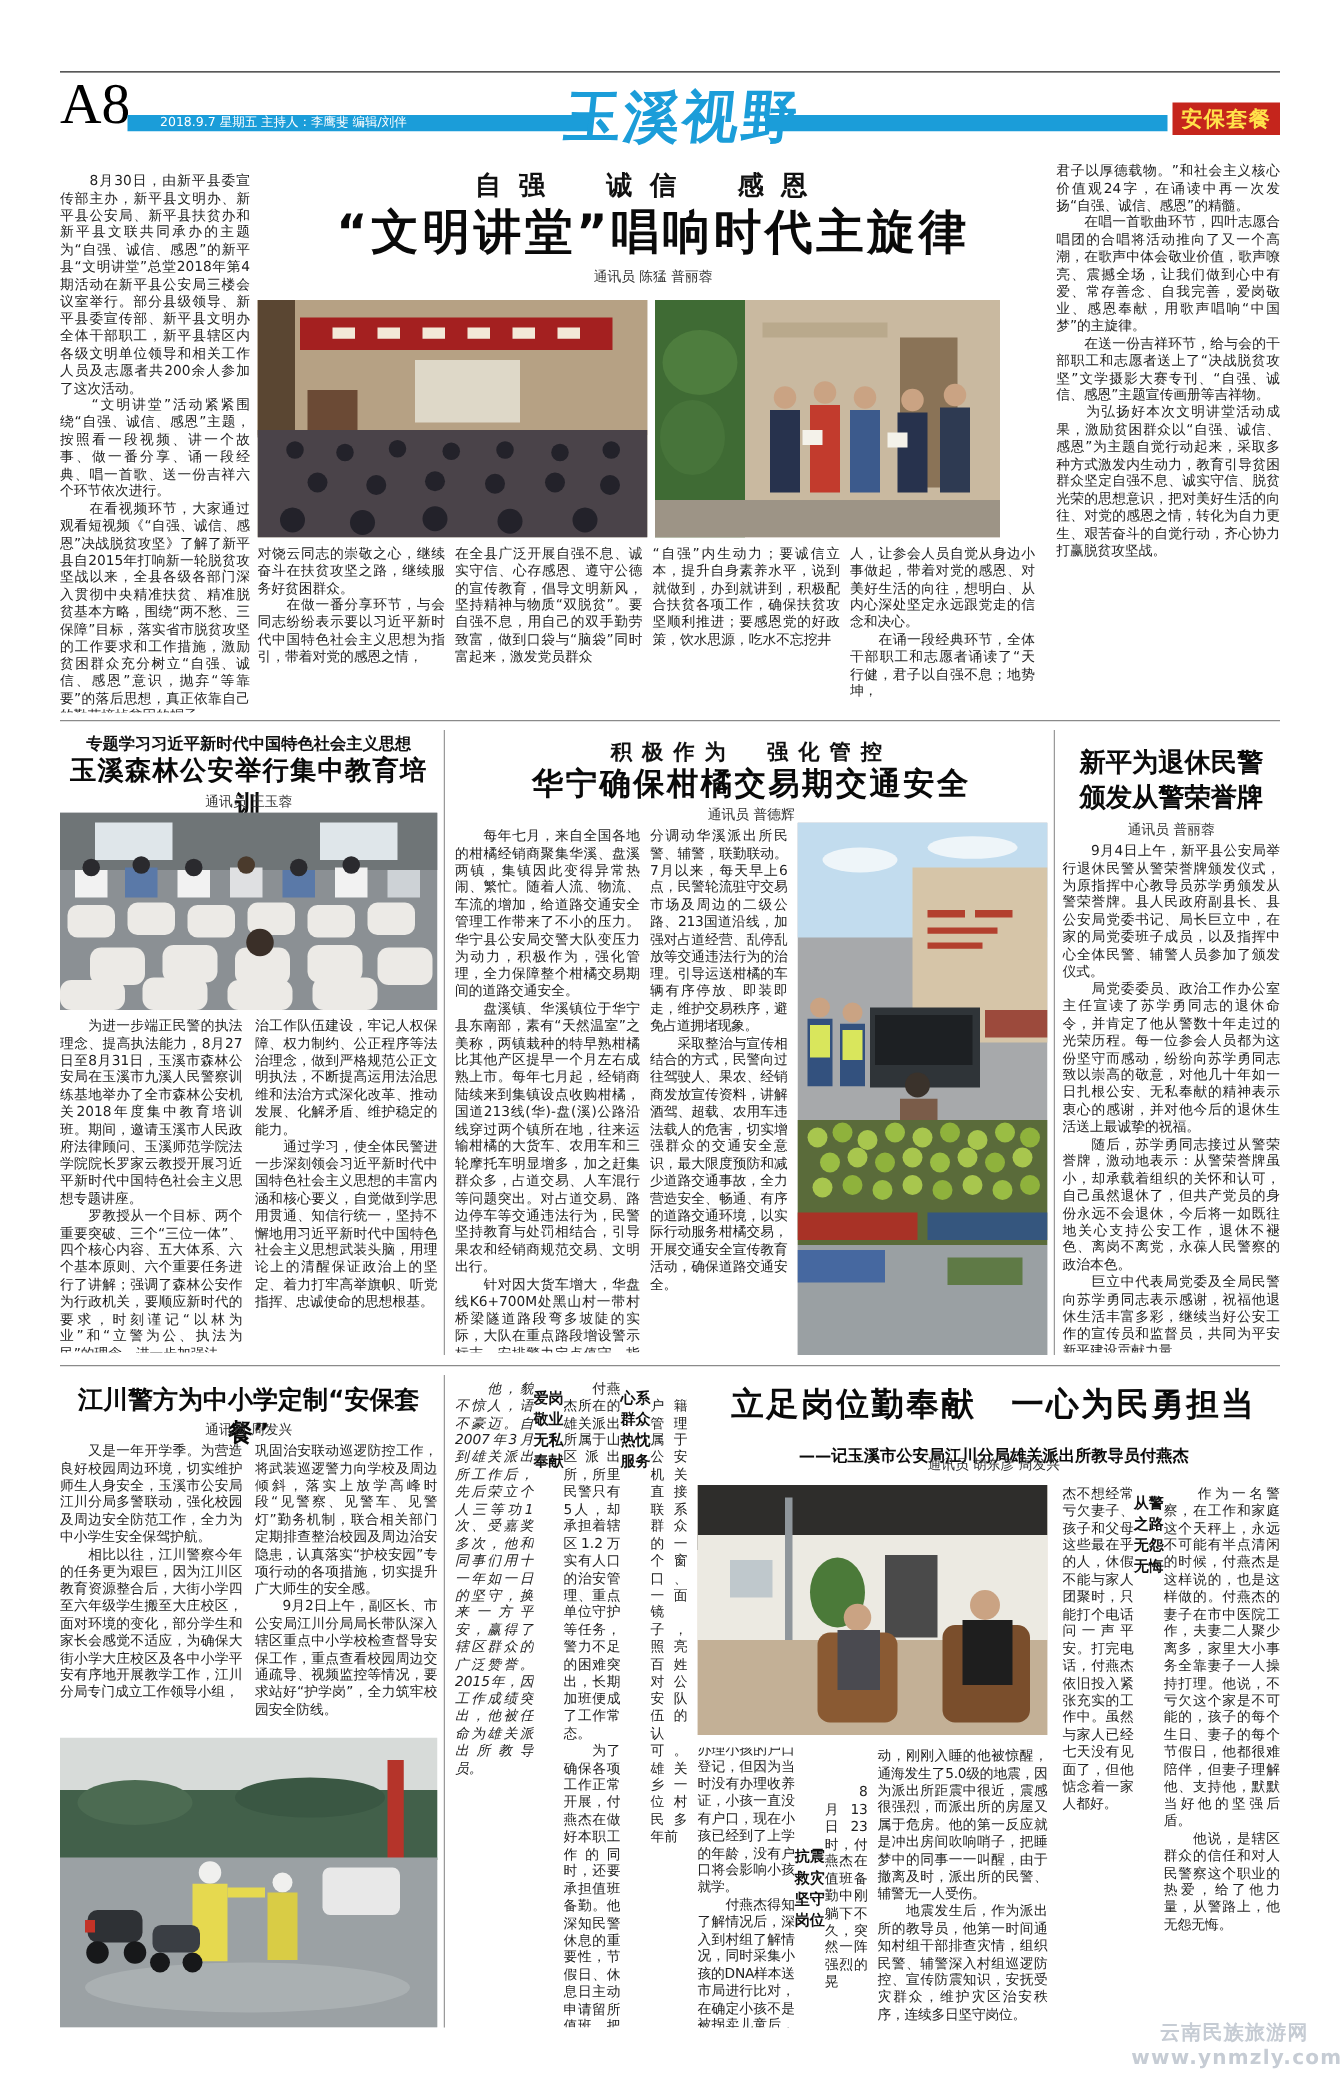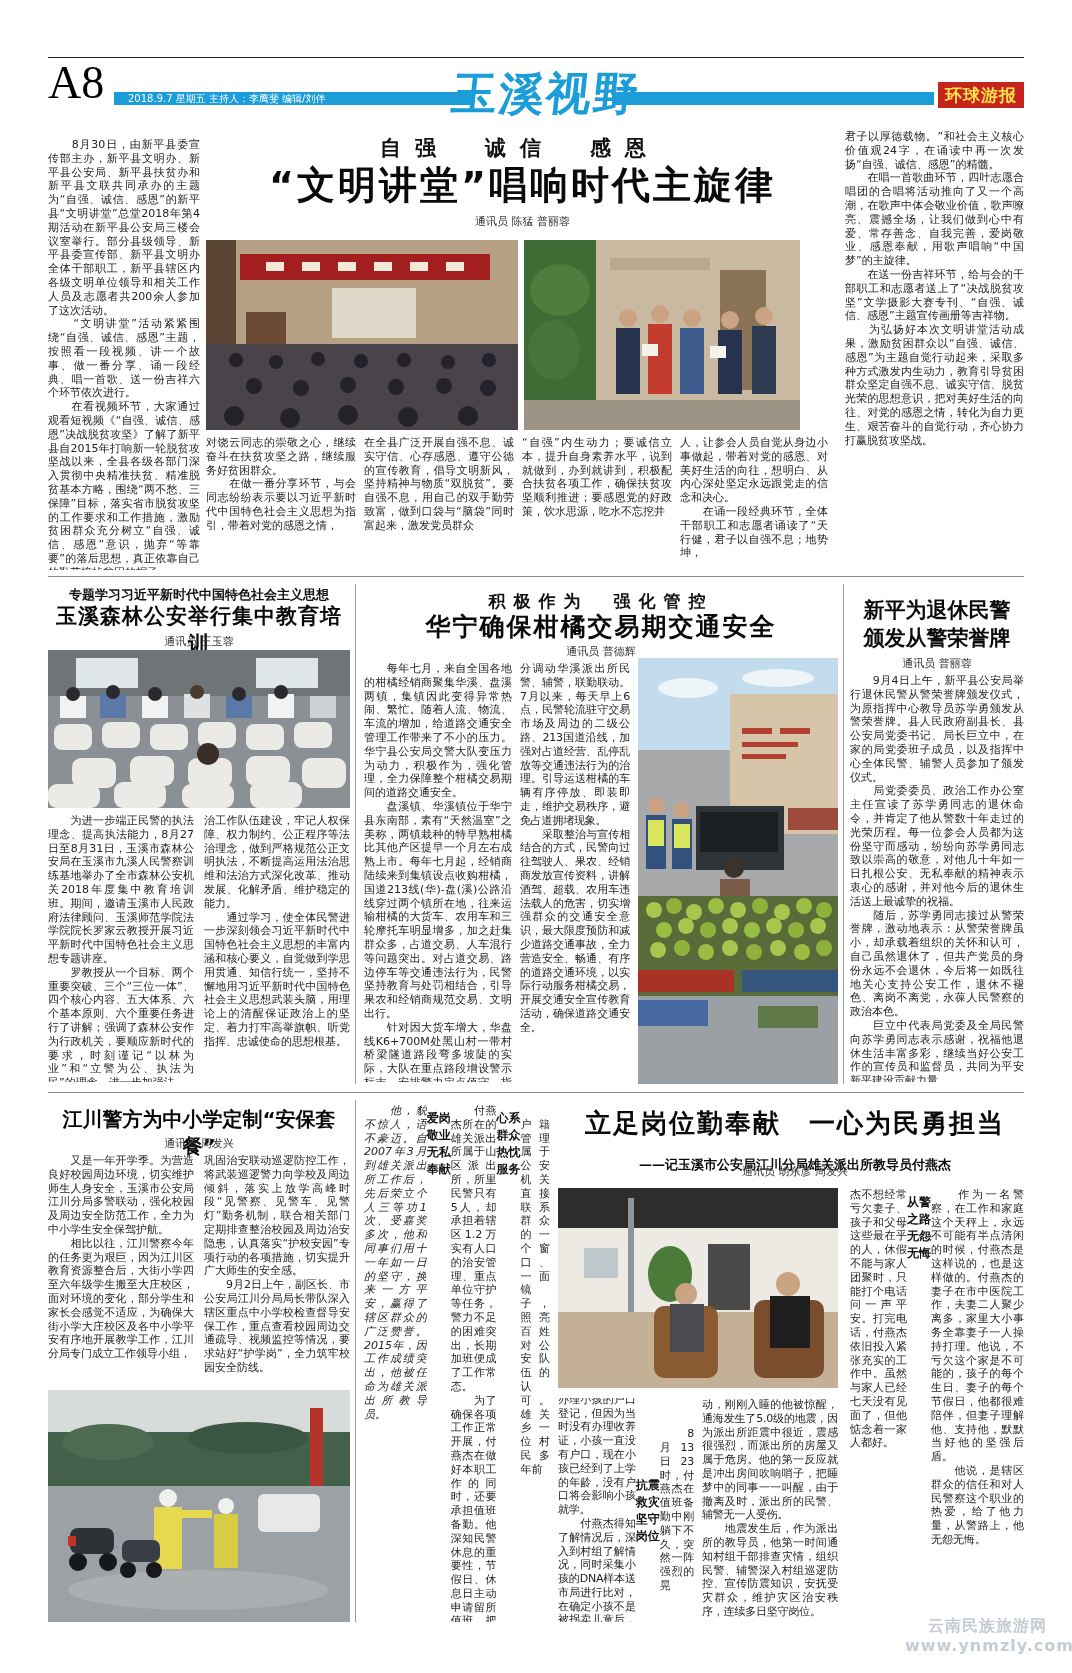--- a/index.html
+++ b/index.html
@@ -10,40 +10,40 @@
   .vline{background:#9a9a9a;width:1px;}
   .body-text{font-size:11px;line-height:13.8px;text-align:justify;white-space:pre-line;
              overflow:hidden;color:#222;}
   .narrow{letter-spacing:-0.2px;}
   .byline{font-size:11px;color:#333;text-align:center;}
   .kicker{font-weight:bold;text-align:center;color:#111;}
   .headline{font-weight:bold;text-align:center;color:#0a0a0a;white-space:pre-line;}
   .subhead{font-weight:bold;text-align:center;font-size:12px;margin:6px 0 4px 0;color:#111;}
   .pagenum{font-family:"Liberation Serif","DejaVu Serif",serif;font-size:46px;color:#000;}
   .bluebar{background:#1b9dd9;height:13px;}
-  .bar-meta{font-size:10px;color:#ffffff;line-height:13px;padding-left:14px;white-space:nowrap;overflow:hidden;margin-left:12px;}
+  .bar-meta{font-size:10px;color:#ffffff;line-height:13px;padding-left:26px;white-space:nowrap;overflow:hidden;}
   .masthead{font-size:45px;font-weight:bold;color:#1b9dd9;transform:skewX(-6deg);letter-spacing:2px;}
   .cornerbox{background:#c5251c;color:#ffe24a;font-weight:bold;font-size:17px;
              display:flex;align-items:center;justify-content:center;letter-spacing:1px;}
   .intro-italic{font-style:italic;}
   .watermark{color:#c6ccd4;font-weight:bold;text-align:center;line-height:20px;font-size:16px;letter-spacing:1px;}
   .colblock{display:flex;flex-direction:row;}
   svg{display:block;}
 </style>
 </head>
 <body>
 
 <div class="page">
 
   <div class="abs hline" style="left:48px;top:57px;width:976px;background:#222;"></div>
   <div class="abs pagenum" style="left:48px;top:56px;">A8</div>
   <div class="abs bluebar bar-meta" style="left:102px;top:92px;width:346px;">2018.9.7 星期五  主持人：李鹰斐  编辑/刘伴</div>
   <div class="abs masthead" style="left:452px;top:64px;">玉溪视野</div>
   <div class="abs bluebar" style="left:612px;top:92px;width:322px;"></div>
-  <div class="abs cornerbox" style="left:938px;top:82px;width:86px;height:26px;">环球游报</div>
+  <div class="abs cornerbox" style="left:938px;top:82px;width:86px;height:26px;">安保套餐</div>
 
   <div class="abs kicker" style="left:240px;top:134px;width:560px;font-size:21px;letter-spacing:14px;">自强　诚信　感恩</div>
   <div class="abs byline" style="left:210px;top:214px;width:625px;">通讯员 陈猛 普丽蓉</div>
   <div class="abs headline" style="left:210px;top:160px;width:625px;font-size:38px;letter-spacing:3px;">“文明讲堂”唱响时代主旋律</div>
 
   <div class="abs body-text" style="left:48px;top:138px;width:152px;height:432px;">　　8月30日，由新平县委宣传部主办，新平县文明办、新平县公安局、新平县扶贫办和新平县文联共同承办的主题为“自强、诚信、感恩”的新平县“文明讲堂”总堂2018年第4期活动在新平县公安局三楼会议室举行。部分县级领导、新平县委宣传部、新平县文明办全体干部职工，新平县辖区内各级文明单位领导和相关工作人员及志愿者共200余人参加了这次活动。
 　　“文明讲堂”活动紧紧围绕“自强、诚信、感恩”主题，按照看一段视频、讲一个故事、做一番分享、诵一段经典、唱一首歌、送一份吉祥六个环节依次进行。
 　　在看视频环节，大家通过观看短视频《“自强、诚信、感恩”决战脱贫攻坚》了解了新平县自2015年打响新一轮脱贫攻坚战以来，全县各级各部门深入贯彻中央精准扶贫、精准脱贫基本方略，围绕“两不愁、三保障”目标，落实省市脱贫攻坚的工作要求和工作措施，激励贫困群众充分树立“自强、诚信、感恩”意识，抛弃“等靠要”的落后思想，真正依靠自己的勤劳摘掉贫困的帽子。
 　　在讲一个故事环节，志愿者李洪亮讲述了主题为《不负芳华 无问西东》，以饶云同志始终坚持党和人民的事业高于一切、一心为公、鞠躬尽瘁、至死不渝的公仆情怀，锐意进取、攻坚克难、干实事、求实效的担当精神为榜样，怀着</div>
 

